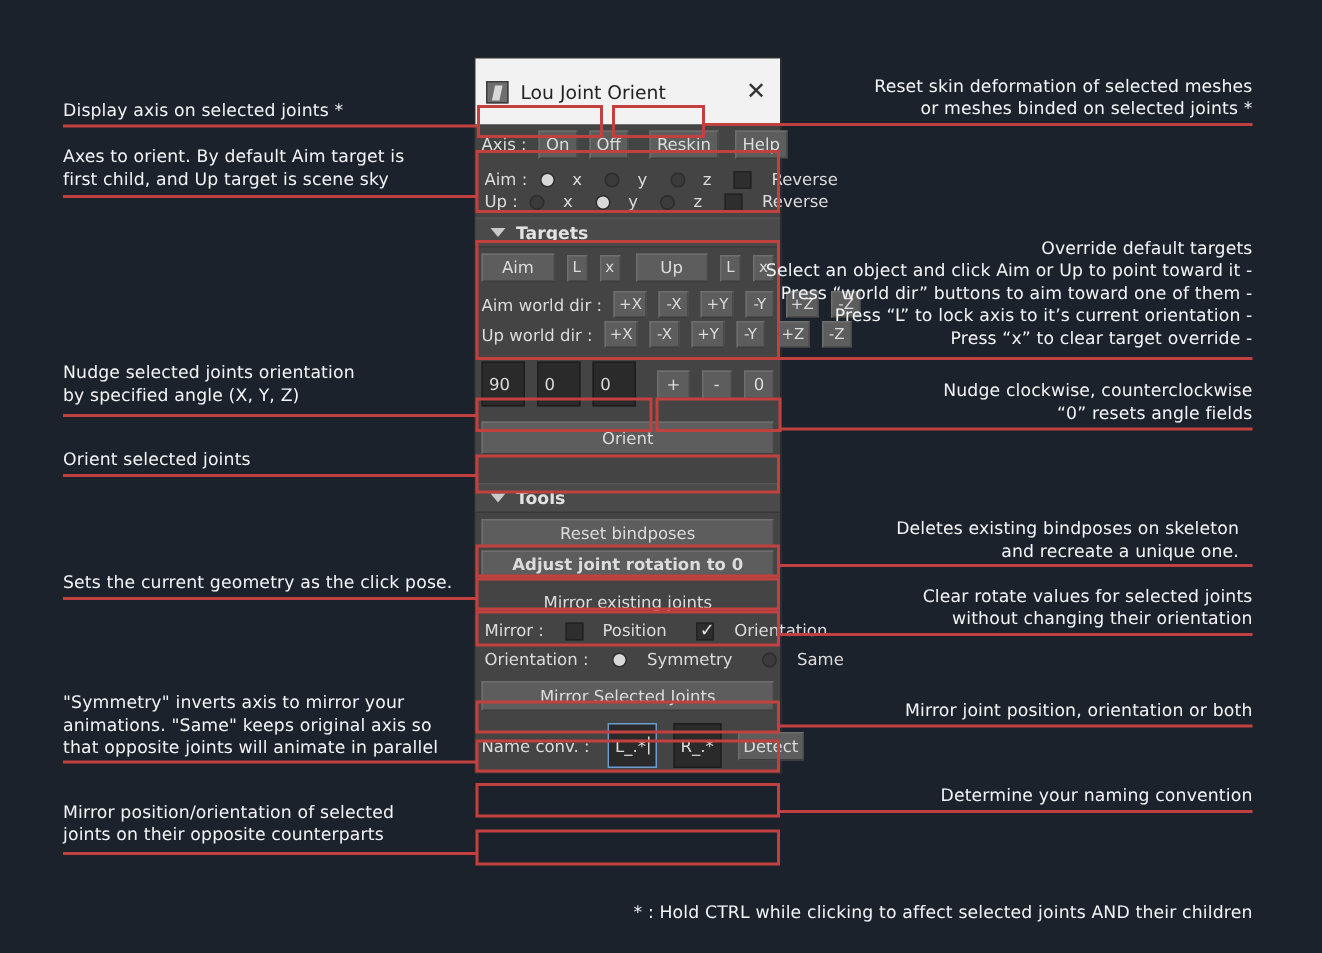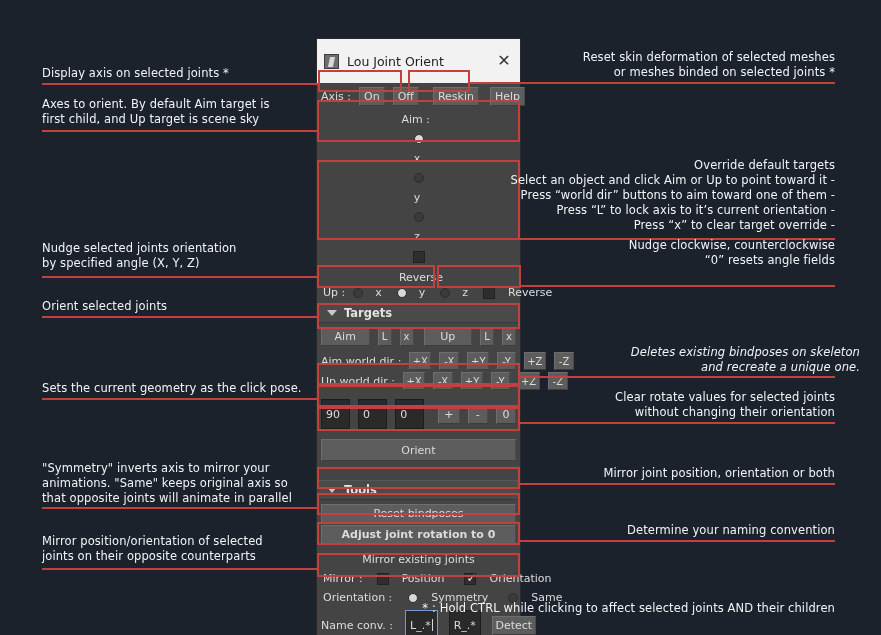--- a/index.html
+++ b/index.html
@@ -166,21 +166,21 @@
   <div class="body">
 
     <div class="row" style="padding:4px 4px;">
       <span class="lbl">Axis :</span>
       <div class="btn" style="width:30px">On</div>
       <div class="btn" style="width:32px">Off</div>
       <div class="btn" style="flex:1;margin-left:6px">Reskin</div>
       <div class="btn" style="width:52px;margin-left:3px">Help</div>
     </div>
 
-    <div class="row" style="padding:3px 6px 1px;flex-direction:column;">
+    <div class="row" style="padding:3px 6px 1px;">
       <span class="lbl" style="width:34px">Aim :</span>
       <span class="radio on"></span>
       <span class="lbl" style="margin:0 7px 0 4px">x</span>
       <span class="radio"></span>
       <span class="lbl" style="margin:0 7px 0 4px">y</span>
       <span class="radio"></span>
       <span class="lbl" style="margin:0 7px 0 4px">z</span>
       <span class="chk"></span>
       <span class="lbl" style="margin-left:5px">Reverse</span>
     </div>
@@ -272,32 +272,32 @@
     </div>
 
     <div class="row" style="padding:3px 6px;">
       <span class="lbl" style="margin-right:8px">Orientation :</span>
       <span class="radio on"></span>
       <span class="lbl" style="margin:0 12px 0 5px">Symmetry</span>
       <span class="radio"></span>
       <span class="lbl" style="margin-left:5px">Same</span>
     </div>
 
+    <div class="row" style="padding:5px 4px 5px;">
+      <div class="btn wide" style="height:20px">Mirror Selected Joints</div>
+    </div>
+
     <div class="row" style="padding:3px 4px;">
       <span class="lbl" style="margin-right:4px">Name conv. :</span>
       <div class="field focus" style="width:48px">
           <span>L_.*</span>
           <span class="caretbar"></span>
         </div>
       <div class="field" style="width:48px;margin-left:3px">R_.*</div>
       <div class="btn" style="width:44px;margin-left:3px">Detect</div>
-    </div>
-
-    <div class="row" style="padding:5px 4px 5px;">
-      <div class="btn wide" style="height:20px">Mirror Selected Joints</div>
     </div>
 
   </div>
 </div>
 
 <div class="hl" style="left:318px;  top:70px;  width:84px;  height:22px;"></div>
 <div class="hl" style="left:408px;  top:70px;  width:62px;  height:22px;"></div>
 <div class="hl" style="left:317px;  top:100px; width:203px; height:42px;"></div>
 <div class="hl" style="left:317px;  top:160px; width:203px; height:80px;"></div>
 <div class="hl" style="left:317px;  top:265px; width:118px; height:23px;"></div>
@@ -341,25 +341,25 @@
 or meshes binded on selected joints *</div>
 <div class="rule" style="left:468px; top:82px; width:367px;"></div>
 
 <div class="annot right" style="left:500px; top:158px; width:335px;">Override default targets
 Select an object and click Aim or Up to point toward it -
 Press “world dir” buttons to aim toward one of them -
 Press “L” to lock axis to it’s current orientation -
 Press “x” to clear target override -</div>
 <div class="rule" style="left:520px; top:238px; width:315px;"></div>
 
-<div class="annot right" style="left:520px; top:238px; width:315px;padding-left:32px;">Nudge clockwise, counterclockwise
+<div class="annot right" style="left:520px; top:253px; width:315px;padding-left:32px;">Nudge clockwise, counterclockwise
 “0” resets angle fields</div>
 <div class="rule" style="left:520px; top:285px; width:315px;"></div>
 
-<div class="annot right" style="left:545px; top:345px; width:315px;font-style:italic;">Deletes existing bindposes on skeleton
+<div class="annot right" style="left:511px; top:345px; width:315px;">Deletes existing bindposes on skeleton
 and recreate a unique one.</div>
 <div class="rule" style="left:520px; top:376px; width:315px;"></div>
 
 <div class="annot right" style="left:520px; top:390px; width:315px;">Clear rotate values for selected joints
 without changing their orientation</div>
 <div class="rule" style="left:520px; top:422px; width:315px;"></div>
 
 <div class="annot right" style="left:520px; top:466px; width:315px;">Mirror joint position, orientation or both</div>
 <div class="rule" style="left:520px; top:483px; width:315px;"></div>
 

